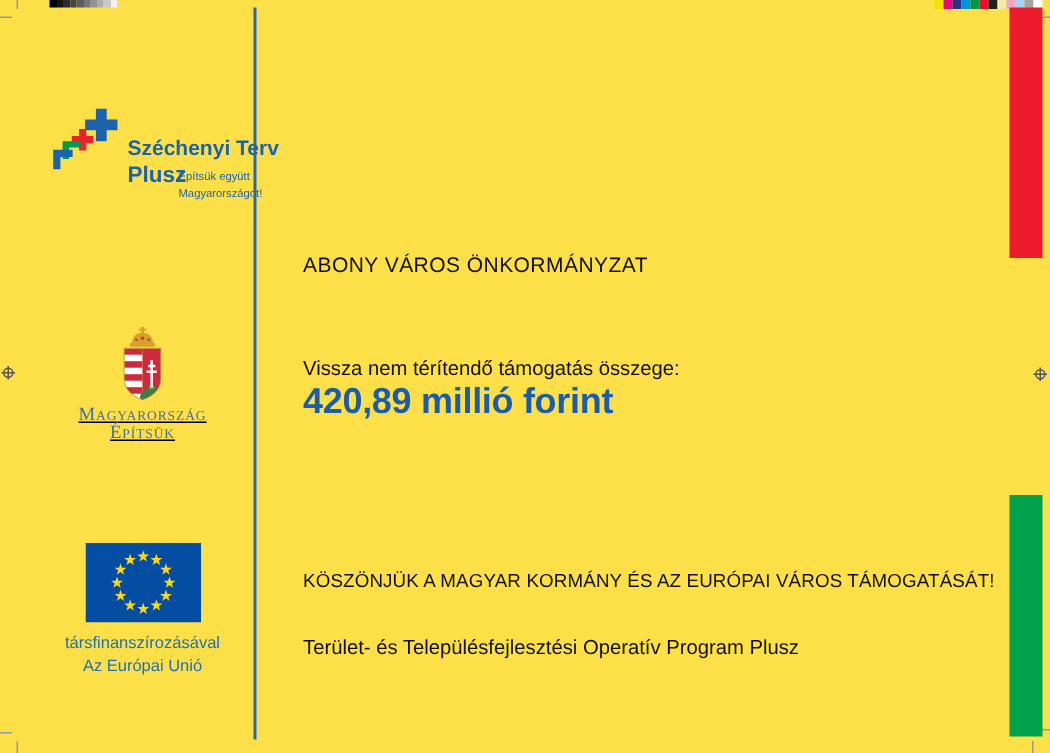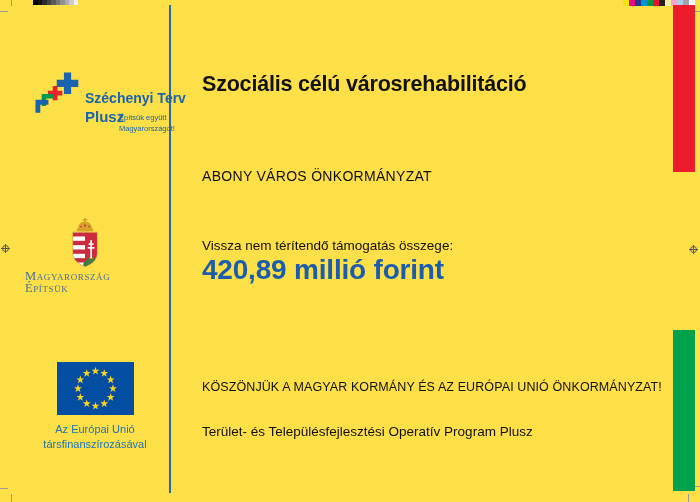--- a/index.html
+++ b/index.html
@@ -36,35 +36,35 @@
   .bar-red{top:5px;height:167px;}
   .bar-green{top:330px;height:161px;}
 
   
   .sz-logo{position:absolute;left:33px;top:72px;width:140px;height:64px;}
   .sz-mark{position:absolute;left:2px;top:0;}
   .sz-name{position:absolute;left:52px;top:18px;font-weight:bold;font-size:14px;line-height:17px;white-space:nowrap;}
   .sz-plusz{position:absolute;left:52px;top:36px;font-weight:bold;font-size:15px;line-height:18px;}
   .sz-slogan{position:absolute;left:86px;top:41px;font-size:7.5px;font-weight:normal;line-height:10.5px;white-space:nowrap;}
 
-  .gov-logo{position:absolute;left:25px;top:218px;width:120px;text-align:left;}
+  .gov-logo{position:absolute;left:35px;top:218px;width:120px;text-align:center;text-decoration:underline;}
   .gov-arms{display:block;margin:0 auto;}
   .gov-caption{margin-top:3px;font-family:"Liberation Serif","DejaVu Serif",serif;
     font-variant:small-caps;font-size:12.5px;line-height:12px;letter-spacing:0.6px;}
 
   .eu-logo{position:absolute;left:40px;top:362px;width:110px;text-align:center;}
   .eu-flag{display:block;margin:0 auto;}
   .eu-caption{margin-top:7px;font-size:11px;line-height:14.5px;}
 
   
   .main-col{position:absolute;left:202px;top:0;width:420px;color:#111;}
   .title{position:absolute;left:0;top:70px;font-size:21.5px;font-weight:bold;line-height:29px;white-space:nowrap;letter-spacing:-0.2px;}
   .beneficiary{position:absolute;left:0;top:168px;font-size:14px;letter-spacing:0.3px;white-space:nowrap;}
   .grant-label{position:absolute;left:0;top:238px;font-size:13.5px;white-space:nowrap;}
-  .grant-amount{position:absolute;left:0;top:254px;font-size:28px;font-weight:bold;white-space:nowrap;letter-spacing:-0.2px;}
+  .grant-amount{position:absolute;left:0;top:254px;font-size:24px;font-weight:bold;white-space:nowrap;letter-spacing:-0.2px;}
   .thanks{position:absolute;left:0;top:380px;font-size:12.5px;letter-spacing:0.1px;white-space:nowrap;}
   .program{position:absolute;left:0;top:424px;font-size:13.5px;white-space:nowrap;text-align:center;}
 </style>
 </head>
 <body>
 
 <div class="board">
 
   <div class="strip grayscale-strip">
       <div style="background: rgb(0, 0, 0);"></div>
@@ -175,29 +175,28 @@
       <use href="#star" transform="translate(53.65,35.25)"></use>
       <use href="#star" transform="translate(47.25,41.66)"></use>
       <use href="#star" transform="translate(38.5,44)"></use>
       <use href="#star" transform="translate(29.75,41.66)"></use>
       <use href="#star" transform="translate(23.35,35.25)"></use>
       <use href="#star" transform="translate(21,26.5)"></use>
       <use href="#star" transform="translate(23.35,17.75)"></use>
       <use href="#star" transform="translate(29.75,11.34)"></use>
     </svg>
     <div class="eu-caption" style="color: rgb(29, 113, 184);">
+      <div>társfinanszírozásával</div>
       <div>Az Európai Unió</div>
-      <div>társfinanszírozásával</div>
     </div>
   </div>
 
   <div class="main-col">
     <h1 class="title" style="margin:0">
-      <div>Szociális célú városrehabilitáció</div>
     </h1>
     <div class="beneficiary">ABONY VÁROS ÖNKORMÁNYZAT</div>
     <div class="grant-label">Vissza nem térítendő támogatás összege:</div>
     <div class="grant-amount" style="color: rgb(27, 92, 173);">420,89 millió forint</div>
-    <div class="thanks">KÖSZÖNJÜK A MAGYAR KORMÁNY ÉS AZ EURÓPAI UNIÓ ÖNKORMÁNYZAT!</div>
+    <div class="thanks">KÖSZÖNJÜK A MAGYAR KORMÁNY ÉS AZ EURÓPAI VÁROS TÁMOGATÁSÁT!</div>
     <div class="program">Terület- és Településfejlesztési Operatív Program Plusz</div>
   </div>
 
 </div>
 
 </body></html>

